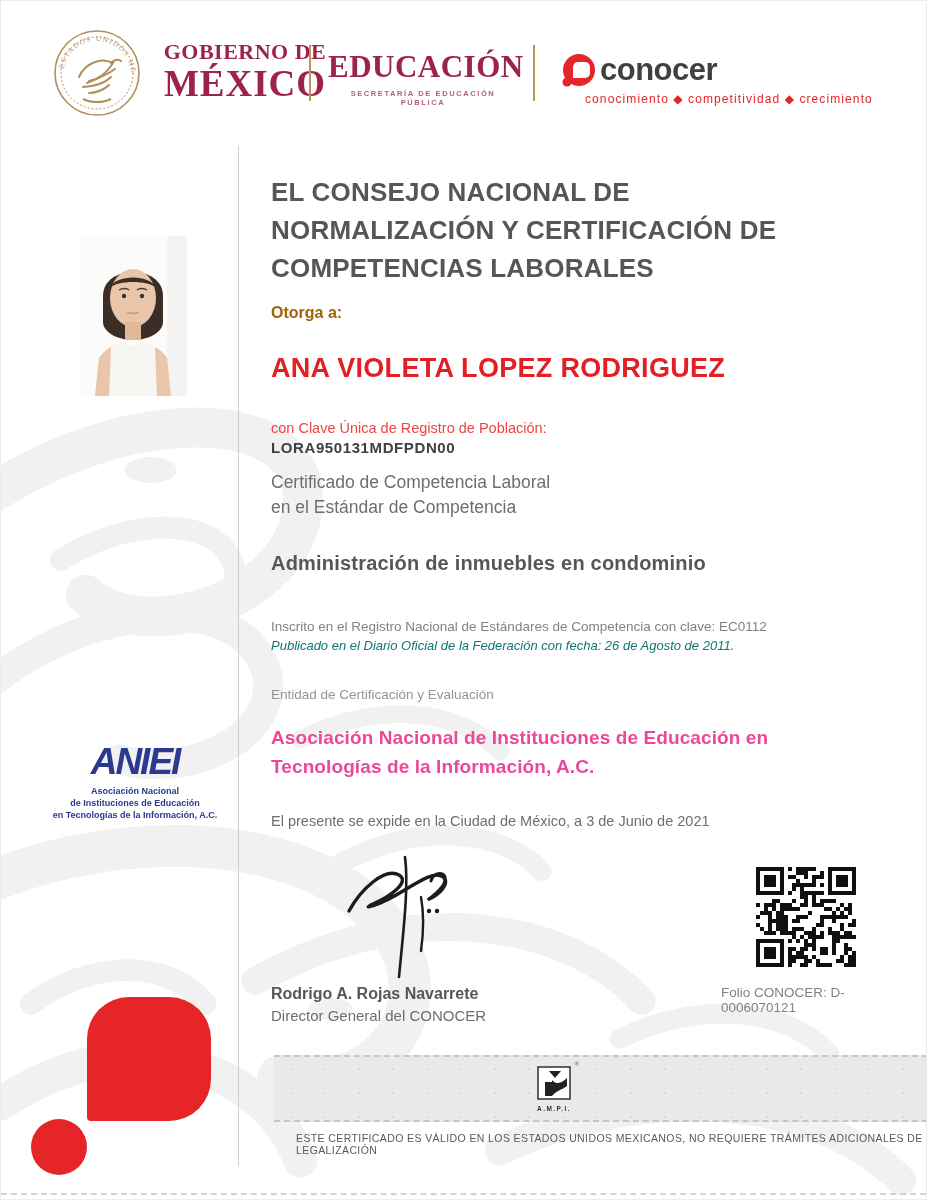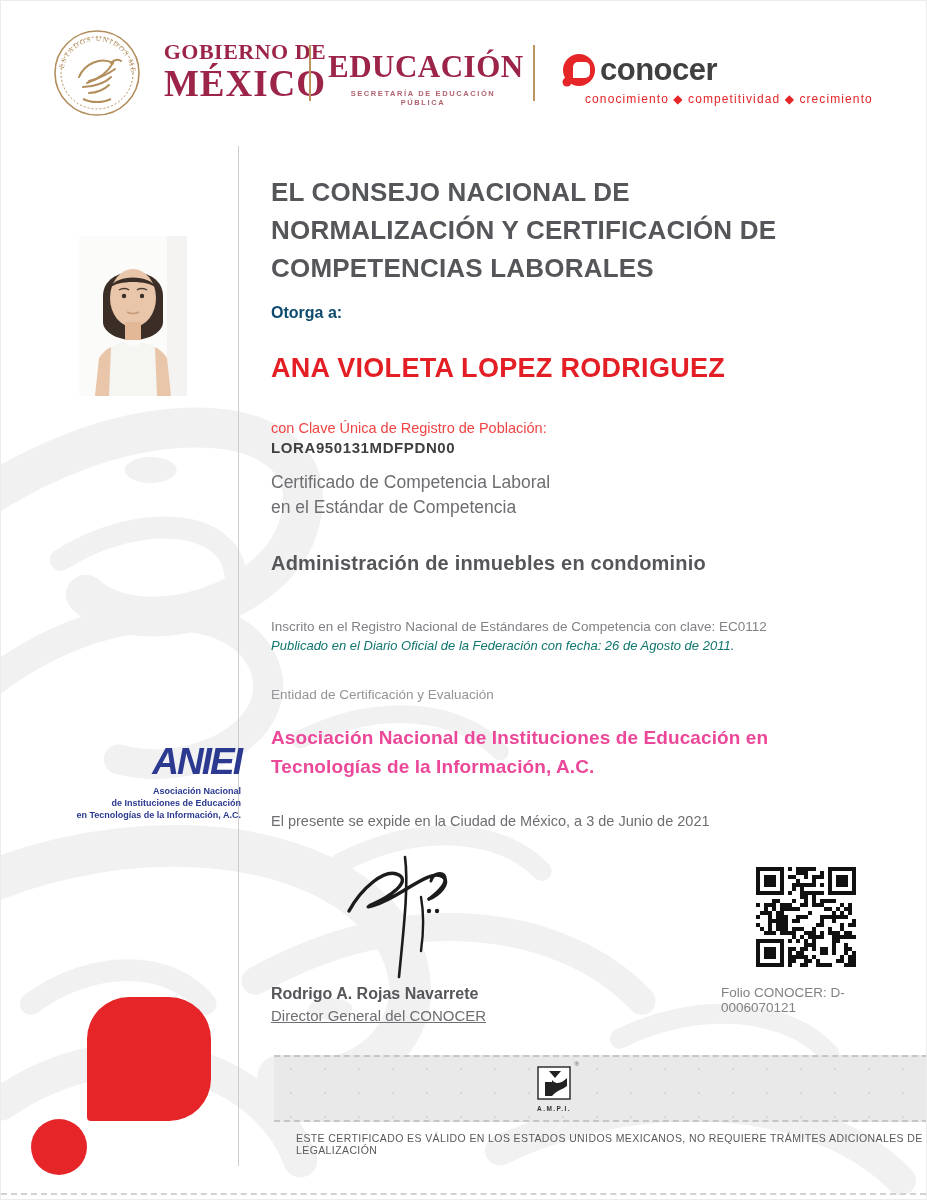--- a/index.html
+++ b/index.html
@@ -25,42 +25,42 @@
   .edu-title { color:#9D2449; font-family:"Liberation Serif", serif; font-weight:bold; font-size:31px; letter-spacing:.5px; }
   .edu-sub { color:#B0626F; font-size:7.5px; letter-spacing:1.6px; margin-top:4px; font-weight:bold; }
   .conocer-block { position:absolute; left:558px; top:52px; }
   .conocer-row { display:flex; align-items:center; }
   .conocer-mark { width:38px; height:38px; position:relative; }
   .conocer-title { color:#404041; font-weight:bold; font-size:31px; letter-spacing:-.5px; margin-left:3px; line-height:1; margin-top:-6px; }
   .conocer-tagline { color:#E52528; font-size:12px; letter-spacing:1.1px; margin-top:1px; margin-left:26px; white-space:nowrap; }
   
   .photo { position:absolute; left:78px; top:235px; width:108px; height:160px; z-index:2; }
   .vdivider { position:absolute; left:237px; top:145px; width:1px; height:1020px; background:#CDCDCD; z-index:1; }
-  .aniei { position:absolute; left:28px; top:742px; width:212px; text-align:right; z-index:2; }
+  .aniei { position:absolute; left:28px; top:742px; width:212px; text-align:center; z-index:2; }
   .aniei-word { color:#2B3990; font-weight:bold; font-size:37px; letter-spacing:-2px; font-style:italic; line-height:1; }
   .aniei-sub { color:#2B3990; font-weight:bold; font-size:9px; line-height:1.35; margin-top:5px; }
   .red-mark { position:absolute; left:86px; top:996px; width:124px; height:124px; background:#E52528; border-radius:42px 42px 42px 4px; z-index:2; }
   .red-dot { position:absolute; left:30px; top:1118px; width:56px; height:56px; background:#E52528; border-radius:50%; z-index:2; }
   
   .main { position:absolute; left:270px; top:0; width:648px; z-index:2; }
   .issuer-title { position:absolute; left:0; top:172px; color:#55565A; font-size:26px; font-weight:bold; line-height:38px; letter-spacing:.2px; }
-  .grant-label { position:absolute; left:0; top:303px; color:#0c4a6e; font-size:16px; font-weight:bold; }
+  .grant-label { position:absolute; left:0; top:303px; color:#a16207; font-size:16px; font-weight:bold; }
   .recipient { position:absolute; left:0; top:352px; color:#E31E24; font-size:27px; font-weight:bold; letter-spacing:.3px; }
   .curp-label { position:absolute; left:0; top:419px; color:#ef4444; font-size:14.5px; }
   .curp-value { position:absolute; left:0; top:438px; color:#404040; font-size:15px; font-weight:bold; letter-spacing:.6px; }
   .cert-type { position:absolute; left:0; top:469px; color:#6D6E71; font-size:17.5px; line-height:25px; }
   .standard { position:absolute; left:0; top:551px; color:#55565A; font-size:20px; font-weight:bold; letter-spacing:.2px; }
   .registry { position:absolute; left:0; top:618px; color:#808285; font-size:13.5px; }
   .gazette { position:absolute; left:0; top:637px; color:#0f766e; font-size:13px; font-style:italic; }
   .entity-label { position:absolute; left:0; top:686px; color:#939598; font-size:13.5px; }
   .entity-name { position:absolute; left:0; top:722px; color:#ec4899; font-size:19px; font-weight:bold; line-height:29px; letter-spacing:.1px; }
   .expide { position:absolute; left:0; top:812px; color:#6D6E71; font-size:14.5px; }
   .signature { position:absolute; left:62px; top:848px; width:150px; height:135px; }
   .signer-name { position:absolute; left:0; top:984px; color:#55565A; font-size:16px; font-weight:bold; }
-  .signer-role { position:absolute; left:0; top:1006px; color:#6D6E71; font-size:15px;text-decoration:underline; }
+  .signer-role { position:absolute; left:0; top:1006px; color:#6D6E71; font-size:15px; }
   .qr { position:absolute; left:485px; top:866px; width:100px; height:100px; background:#fff; }
   .folio { position:absolute; left:450px; top:984px; color:#808285; font-size:13.5px; }
   
   .strip {
     position:absolute; left:273px; top:1054px; width:654px; height:67px; z-index:2;
     background:#E9E9E9;
     background-image:radial-gradient(#d7d7d7 1px, transparent 1.4px);
     background-size:34px 24px;
     border-top:2px dashed #c6c6c6; border-bottom:2px dashed #c6c6c6;
     display:flex; align-items:center; justify-content:center;

